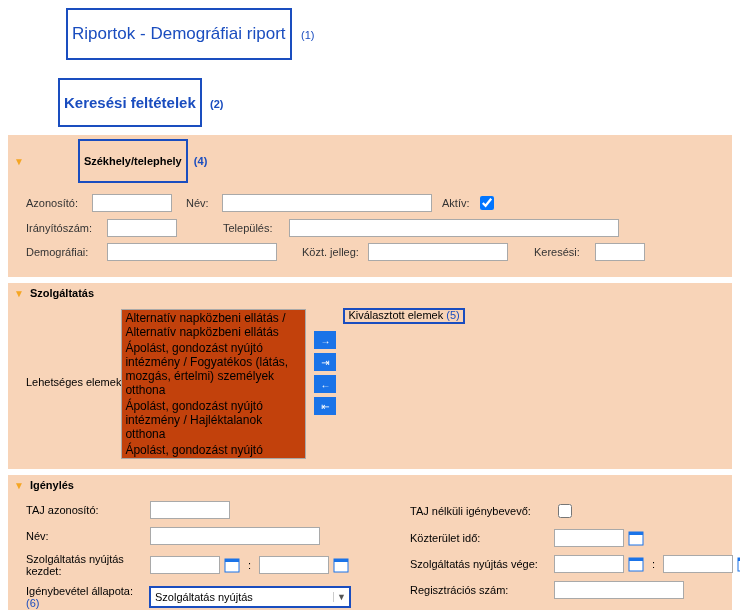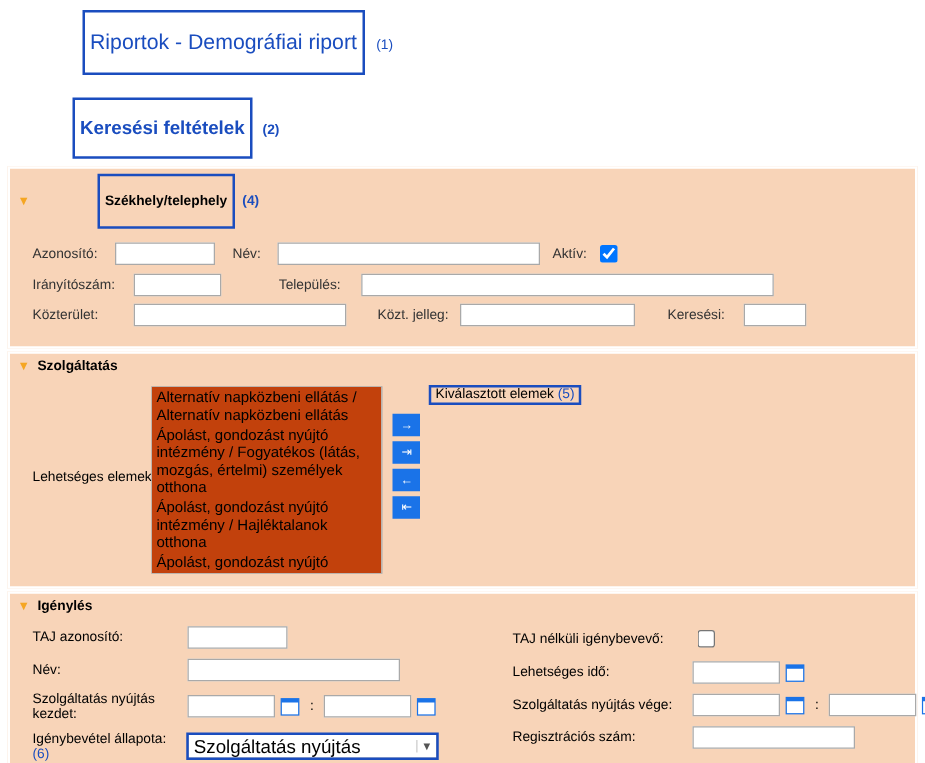--- a/index.html
+++ b/index.html
@@ -22,21 +22,21 @@
   .tb-col .col-title { text-align: center; font-size: 11px; margin-bottom: 3px; min-height: 14px; }
   .mv-btns { display: flex; flex-direction: column; gap: 4px; margin-top: 22px; }
   .mv-btn { width: 22px; height: 18px; background: #1a73e8; color: #fff; border: none; font-size: 10px; cursor: pointer; display: flex; align-items: center; justify-content: center; }
   .two-col { display: flex; gap: 60px; }
   .col { flex: 1; }
   .frow { display: flex; align-items: center; margin-bottom: 8px; gap: 4px; }
   .frow .flbl { width: 120px; }
   .cal-ico { display:inline-block; width:16px;height:16px; }
   .cal-ico svg { width:16px; height:16px; }
   .dropdown { display: inline-flex; border: 1px solid #a9a9a9; background: #fff; height: 20px; align-items: center; }
-  .dropdown .dd-txt { padding: 0 4px; flex: 1; font-size: 15px; }
+  .dropdown .dd-txt { padding: 0 4px; flex: 1; font-size: 11px; }
   .dropdown .dd-arr { width: 16px; text-align: center; border-left: 1px solid #ccc; font-size: 9px; color: #555; }
   .annot { color: #1a4dbf; font-size: 11px; }
   .box-hl { outline: 2px solid #1a4dbf; outline-offset: -1px; }
   .title-hl { display:inline-block; border:2px solid #1a4dbf; padding:14px 4px;margin-left:48px; }
 </style>
 </head>
 <body>
 
 <div class="page-title">
   <span class="title-hl">Riportok - Demográfiai riport</span>
@@ -63,21 +63,21 @@
       <span class="lbl" style="margin-left:4px">Aktív:</span>
       <input type="checkbox" checked="" style="">
     </div>
     <div class="row">
       <span class="lbl" style="width:75px">Irányítószám:</span>
       <input type="text" style="width: 70px;">
       <span class="lbl" style="margin-left:40px;width:60px">Település:</span>
       <input type="text" style="width: 330px;">
     </div>
     <div class="row">
-      <span class="lbl" style="width:75px">Közterület:</span>
+      <span class="lbl" style="width:75px">Demográfiai:</span>
       <input type="text" style="width: 170px;">
       <span class="lbl" style="margin-left:19px;width:60px">Közt. jelleg:</span>
       <input type="text" style="width: 140px;">
       <span class="lbl" style="margin-left:20px;width:55px">Keresési:</span>
       <input type="text" style="width: 50px;">
     </div>
   </div>
 </div>
 
 <div class="acc">
@@ -154,21 +154,21 @@
           <input type="checkbox" style="">
         </div>
       </div>
 
       <div class="col">
         <div class="frow">
           <span class="flbl" style="width:140px">TAJ nélküli igénybevevő:</span>
           <input type="checkbox" style="">
         </div>
         <div class="frow">
-          <span class="flbl" style="width:140px">Lehetséges idő:</span>
+          <span class="flbl" style="width:140px">Közterület idő:</span>
           <input type="text" style="width: 70px;">
           <span class="cal-ico"><svg viewBox="0 0 16 16">
                 <rect x="1" y="2" width="14" height="13" fill="#fff" stroke="#1a73e8"></rect>
                 <rect x="1" y="2" width="14" height="3" fill="#1a73e8"></rect>
               </svg></span>
         </div>
         <div class="frow">
           <span class="flbl" style="width:140px">Szolgáltatás nyújtás vége:</span>
           <input type="text" style="width: 70px;">
           <span class="cal-ico"><svg viewBox="0 0 16 16">

